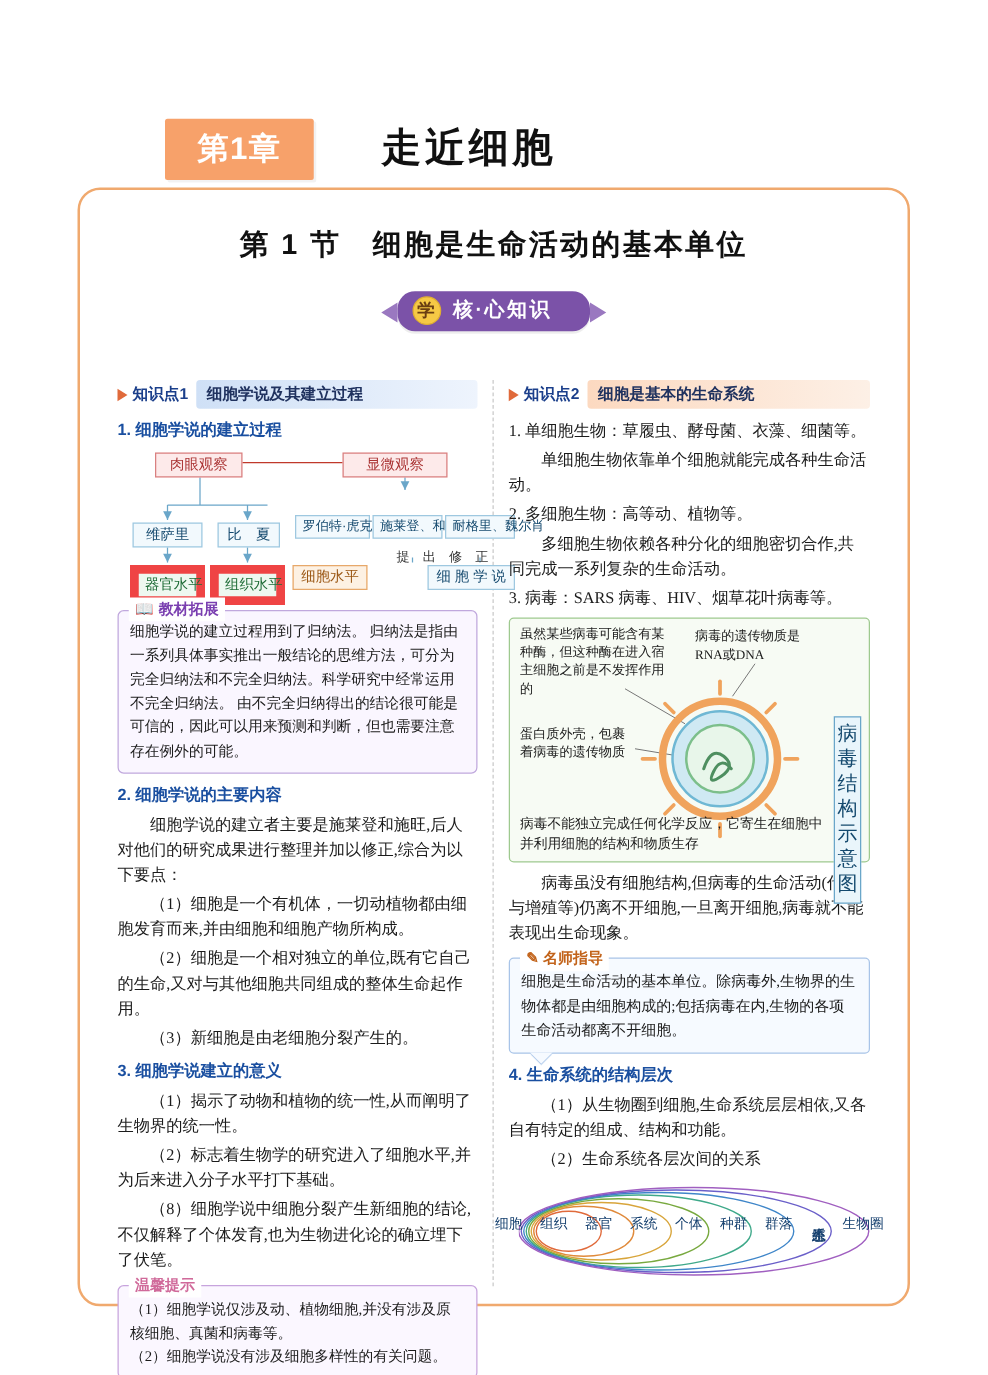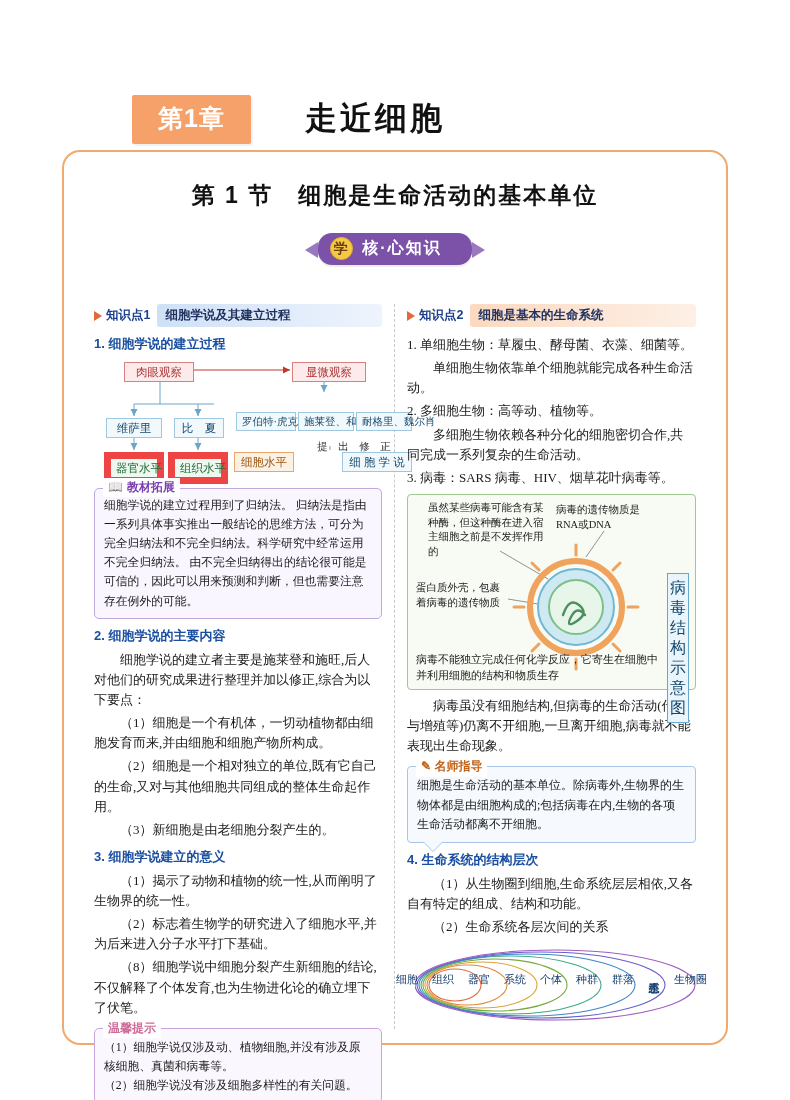--- a/index.html
+++ b/index.html
@@ -331,21 +331,21 @@
           <polygon points="40,92 36.5,85 43.5,85" fill="#6aa6c9"></polygon>
           <line x1="104" y1="76" x2="104" y2="92" stroke="#6aa6c9" stroke-width="1"></line>
           <polygon points="104,92 100.5,85 107.5,85" fill="#6aa6c9"></polygon>
           <line x1="176" y1="98" x2="158" y2="98" stroke="#6aa6c9" stroke-width="1"></line>
           <line x1="236" y1="88" x2="236" y2="92" stroke="#6aa6c9" stroke-width="1"></line>
           <line x1="290" y1="88" x2="290" y2="92" stroke="#6aa6c9" stroke-width="1"></line>
           <line x1="249" y1="98" x2="272" y2="98" stroke="#6aa6c9" stroke-width="1"></line>
           <polygon points="272,98 265,94.5 265,101.5" fill="#6aa6c9"></polygon>
         </svg>
         <div class="node n-red" style="left:30px;  top:4px;  width:70px;">肉眼观察</div>
-        <div class="node n-red" style="left:198px; top:4px;  width:74px;">显微观察</div>
+        <div class="node n-red" style="left:180px; top:4px;  width:84px;">显微观察</div>
         <div class="node n-plain" style="left:12px;  top:60px; width:56px;">维萨里</div>
         <div class="node n-plain" style="left:80px;  top:60px; width:50px;">比　夏</div>
         <div class="node n-plain" style="left:142px; top:54px; width:60px;font-size:10.5px;">罗伯特·虎克、列文虎克</div>
         <div class="node n-plain" style="left:204px; top:54px; width:56px;font-size:10.5px;">施莱登、和施旺</div>
         <div class="node n-plain" style="left:262px; top:54px; width:56px;font-size:10.5px;">耐格里、魏尔肖</div>
         <div class="node" style="left:204px; top:80px; width:112px;font-size:10.5px;color:#333;">提　出　修　正</div>
         <div class="node n-green" style="left:10px;  top:94px; width:60px;">器官水平</div>
         <div class="node n-green" style="left:74px;  top:94px; width:60px;">组织水平</div>
         <div class="node n-orange" style="left:140px; top:94px; width:60px;">细胞水平</div>
         <div class="node n-plain" style="left:248px; top:94px; width:70px;">细 胞 学 说</div>
@@ -395,21 +395,21 @@
       <p class="body">
         <span class="sub" style="display:inline;margin:0;">2. 多细胞生物</span><span>：高等动、植物等。</span>
       </p>
       <p class="body indent">多细胞生物依赖各种分化的细胞密切合作,共同完成一系列复杂的生命活动。</p>
 
       <p class="body">
         <span class="sub" style="display:inline;margin:0;">3. 病毒</span><span>：SARS 病毒、HIV、烟草花叶病毒等。</span>
       </p>
 
       <div class="virus-box">
-        <div class="vlabel" style="left:20px; top:6px; width:118px;">虽然某些病毒可能含有某种酶，但这种酶在进入宿主细胞之前是不发挥作用的</div>
+        <div class="vlabel" style="left:8px; top:6px; width:118px;">虽然某些病毒可能含有某种酶，但这种酶在进入宿主细胞之前是不发挥作用的</div>
         <div class="vlabel" style="left:148px; top:8px; width:100px;">病毒的遗传物质是RNA或DNA</div>
         <div class="vlabel" style="left:8px; top:86px; width:90px;">蛋白质外壳，包裹着病毒的遗传物质</div>
 
         <svg width="300" height="190" style="position:absolute;left:0;top:0;">
           <line x1="92" y1="56" x2="140" y2="84" stroke="#777" stroke-width="0.8"></line>
           <line x1="196" y1="36" x2="178" y2="62" stroke="#777" stroke-width="0.8"></line>
           <line x1="100" y1="104" x2="136" y2="110" stroke="#777" stroke-width="0.8"></line>
           <circle cx="168" cy="112" r="46" fill="none" stroke="#f0a35c" stroke-width="6"></circle>
           <circle cx="168" cy="112" r="38" fill="#cfe9f3" stroke="#6fb8d4" stroke-width="2"></circle>
           <circle cx="168" cy="112" r="27" fill="#e8f6ea" stroke="#7cbf8b" stroke-width="2"></circle>

